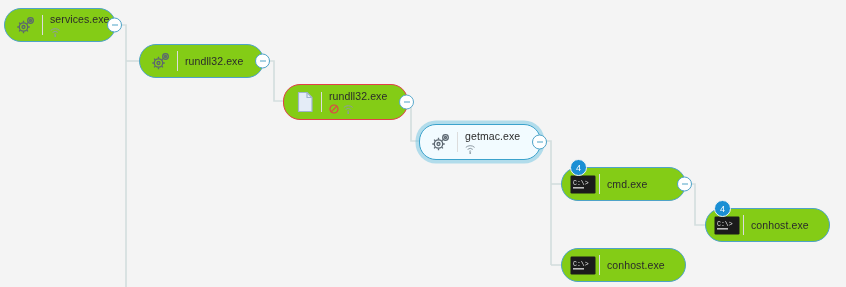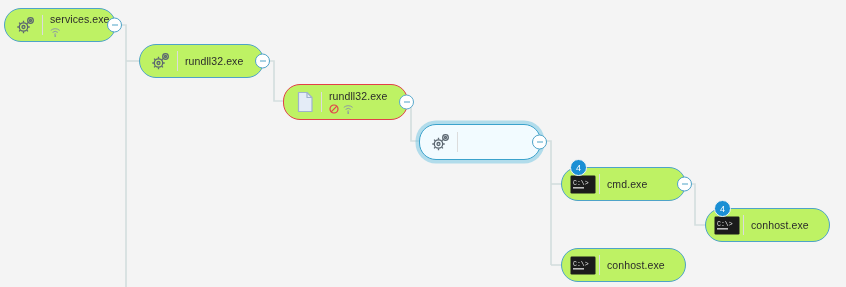--- a/index.html
+++ b/index.html
@@ -30,21 +30,21 @@
     width: 846px;
     height: 287px;
     pointer-events: none;
   }
 
   
   .node {
     position: absolute;
     box-sizing: border-box;
     height: 34px;
-    background: #bef264;
+    background: #84cc16;
     border: 1.5px solid #4ea3c8;
     border-radius: 17px;
     display: flex;
     align-items: center;
     padding: 0 6px 0 7px;
     z-index: 5;
   }
   .node.alert {
     border-color: #e2404a;
   }
@@ -258,20 +258,35 @@
         <g fill="none" stroke="#5b6670" stroke-width="1.3">
           <circle cx="8.5" cy="12" r="4.2"></circle>
           <circle cx="8.5" cy="12" r="1.5"></circle>
           <path d="M8.5 5.8v1.6M8.5 16.6v1.6M2.3 12h1.6M13.1 12h1.6M4.1 7.6l1.1 1.1M11.8 15.3l1.1 1.1M12.9 7.6l-1.1 1.1M5.2 15.3l-1.1 1.1"></path>
           <circle cx="15.5" cy="5.5" r="2.8"></circle>
           <circle cx="15.5" cy="5.5" r="1"></circle>
         </g>
       </svg>
     </div>
     <div class="node-divider"></div>
+    <div class="node-body">
+      <div class="node-label">getmac.exe</div>
+      <div class="node-sub">
+        <span>
+          <svg class="sub-icon" width="11" height="9" viewBox="0 0 11 9">
+            <g fill="none" stroke="#8d9aa3" stroke-width="1">
+              <path d="M0.8 2.4 A6.5 6.5 0 0 1 9.6 2.4"></path>
+              <path d="M2.6 4.4 A4 4 0 0 1 7.8 4.4"></path>
+              <path d="M4.3 6.3 A1.6 1.6 0 0 1 6.1 6.3"></path>
+            </g>
+            <circle cx="5.2" cy="8" r="0.9" fill="#8d9aa3"></circle>
+          </svg>
+        </span>
+      </div>
+    </div>
     <div class="collapse-handle"></div>
   </div>
 
   <div class="node" style="left:561px; top:167px; width:125px;">
     <div class="badge">4</div>
     <div class="node-icon">
       <svg class="glyph" width="26" height="19" viewBox="0 0 26 19">
         <rect x="0.5" y="0.5" width="25" height="18" rx="1.2" fill="#1b1b1b"></rect>
         <text x="3" y="9.5" font-family="'Liberation Mono', monospace" font-size="6.5" fill="#e9e9e9">C:\&gt;</text>
         <rect x="3" y="12" width="11" height="1.6" fill="#bdbdbd"></rect>

